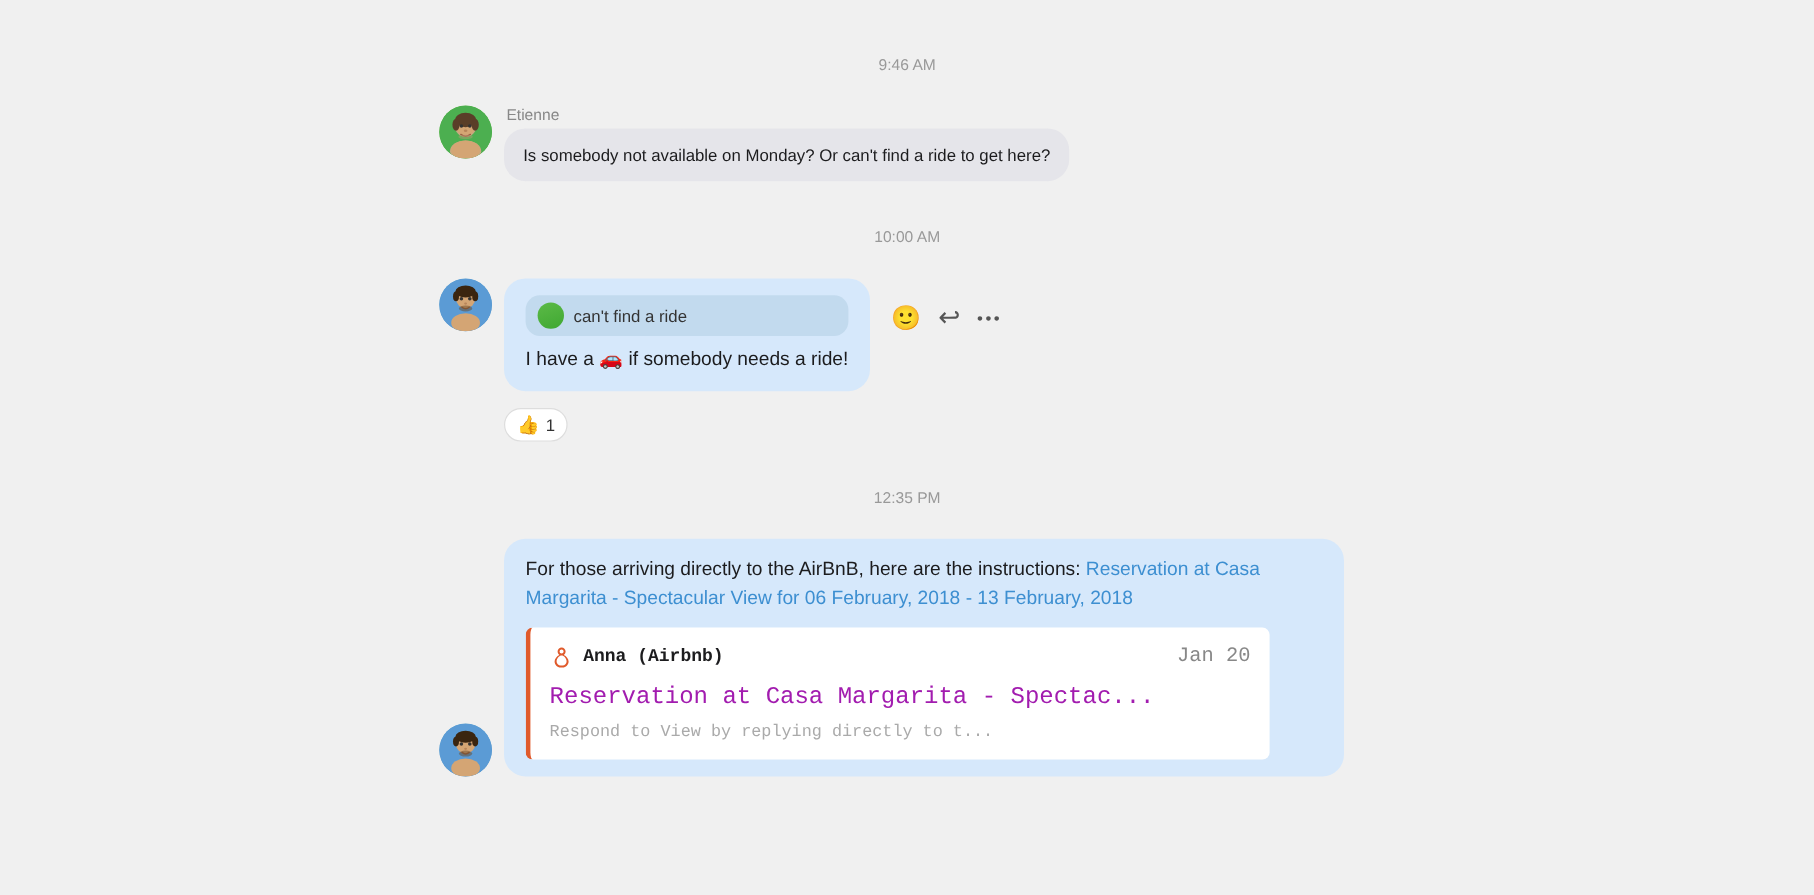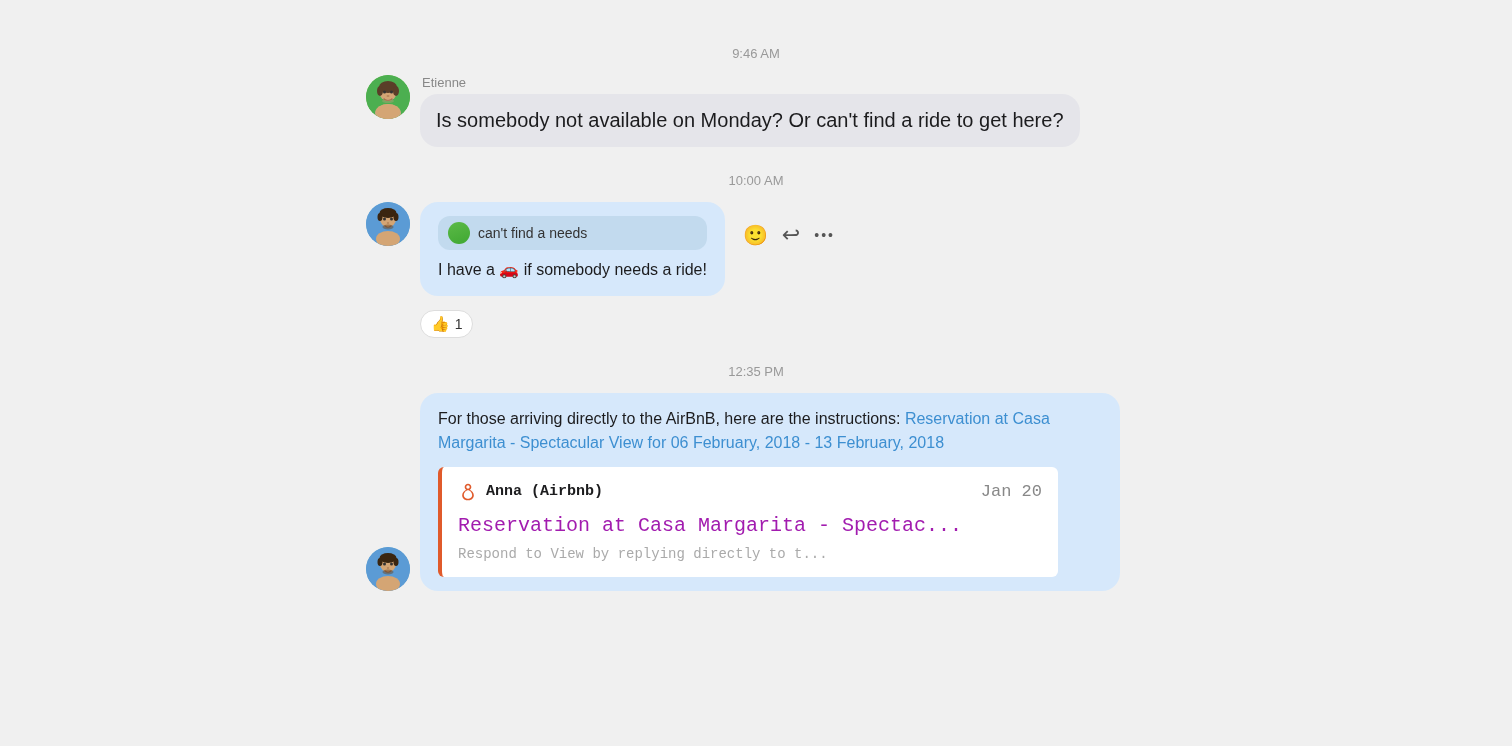--- a/index.html
+++ b/index.html
@@ -14,21 +14,21 @@
       justify-content: center;
       padding: 20px 0;
     }
 
     .chat-container {
       width: 100%;
       max-width: 900px;
       padding: 10px 60px;
       display: flex;
       flex-direction: column;
-      gap: 4px;
+      gap: 17px;
     }
 
     .timestamp {
       text-align: center;
       color: #999;
       font-size: 13px;
       margin: 16px 0 10px 0;
     }
 
     .message-row {
@@ -43,21 +43,21 @@
       font-size: 13px;
       color: #888;
       margin-bottom: 4px;
       margin-left: 2px;
     }
 
     .bubble {
       background: #e5e5ea;
       border-radius: 18px;
       padding: 12px 16px;
-      font-size: 20px;
+      font-size: 14px;
       color: #1c1c1e;
       max-width: 700px;
       line-height: 1.45;
     }
 
     .bubble-blue {
       background: #d6e8fb;
       border-radius: 18px;
       padding: 14px 18px;
       font-size: 16px;
@@ -257,21 +257,21 @@
         <path d="M19 24 Q22 26.5 25 24" stroke="#9a6040" stroke-width="1.2" fill="none" stroke-linecap="round"></path>
 
         <ellipse cx="22" cy="25" rx="5.5" ry="2.5" fill="#6a4a28" opacity="0.5"></ellipse>
       </svg>
     </div>
     <div style="display:flex;flex-direction:column;gap:6px;position:relative;">
       <div class="bubble-blue" style="position:relative;">
 
         <div class="reply-quote">
           <div class="small-avatar"></div>
-          <span>can't find a needs</span>
+          <span>can't find a ride</span>
         </div>
 
         <div>
           <span>I have a 🚗 if somebody needs a ride!</span>
         </div>
       </div>
 
       <div class="reaction-row">
         <div class="reaction-badge">
           <span>👍</span>

